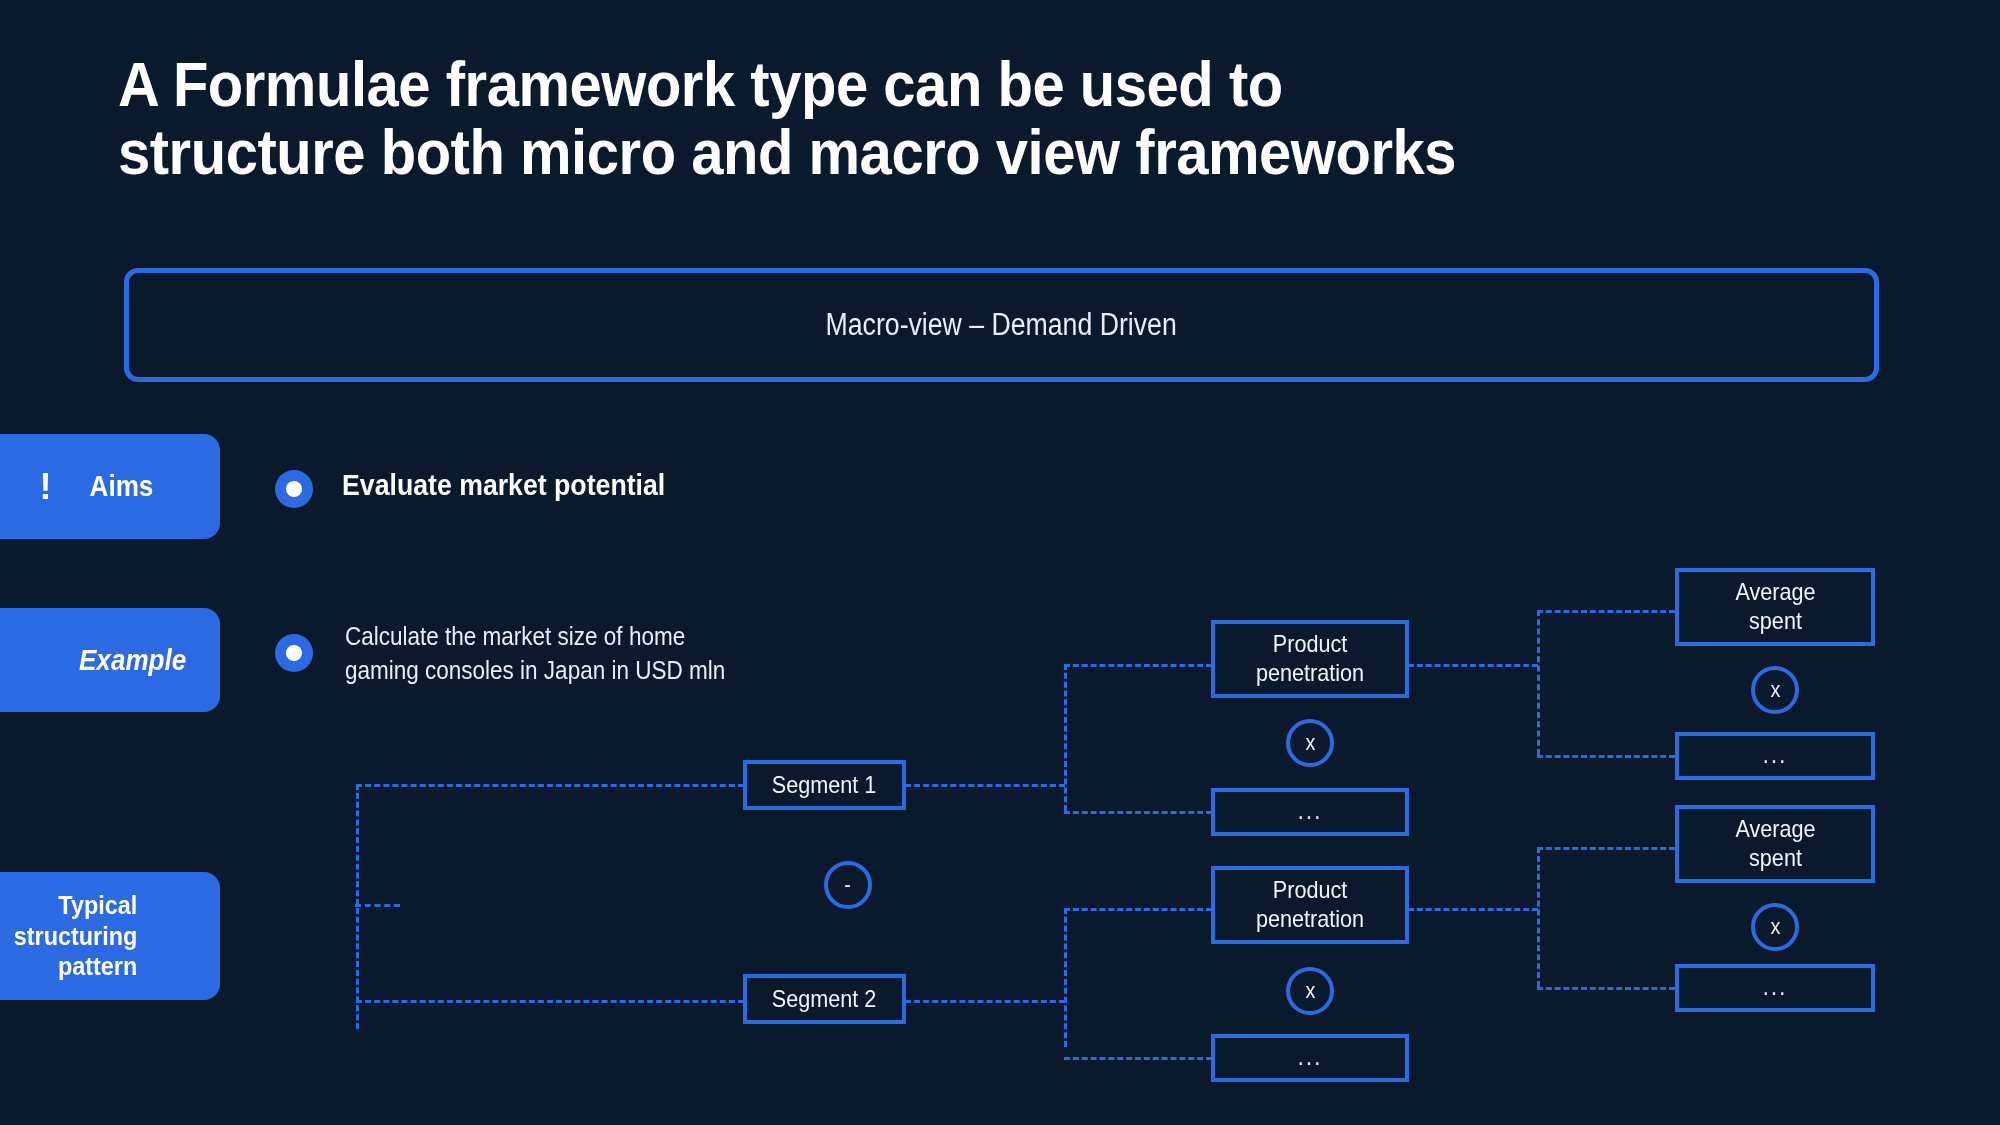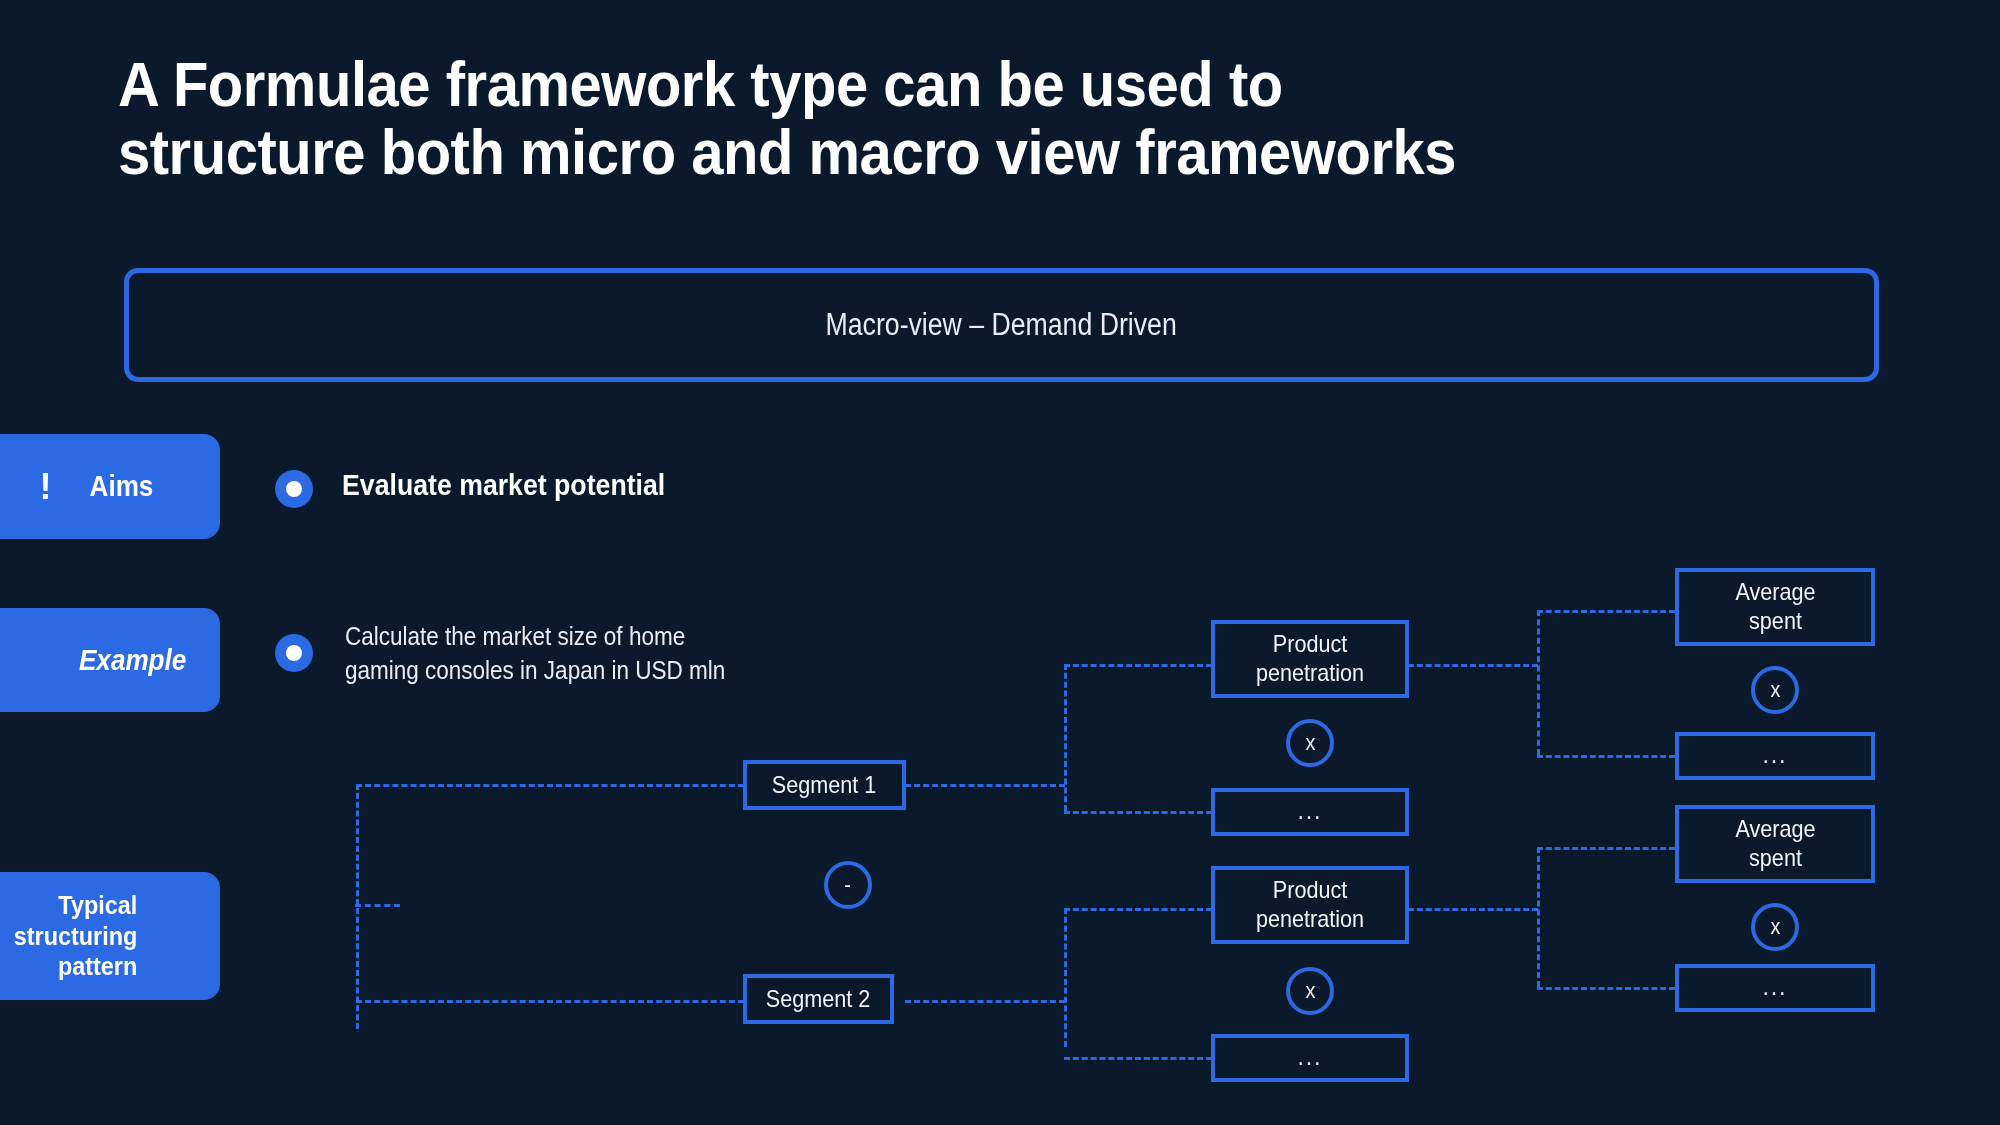--- a/index.html
+++ b/index.html
@@ -206,21 +206,21 @@
 
 
   <div class="node" style="left:743px; top:760px; width:163px; height:50px;">
     <span class="node-label">Segment 1</span>
   </div>
 
   <div class="op" style="left:824px; top:861px;">
     <span class="op-label">-</span>
   </div>
 
-  <div class="node" style="left:743px; top:974px; width:151px; height:50px;">
+  <div class="node" style="left:743px; top:974px; width:163px; height:50px;">
     <span class="node-label">Segment 2</span>
   </div>
 
   <div class="node" style="left:1211px; top:620px; width:198px; height:78px;">
     <span class="node-label">Product
 penetration</span>
   </div>
 
   <div class="op" style="left:1286px; top:719px;">
     <span class="op-label">x</span>

